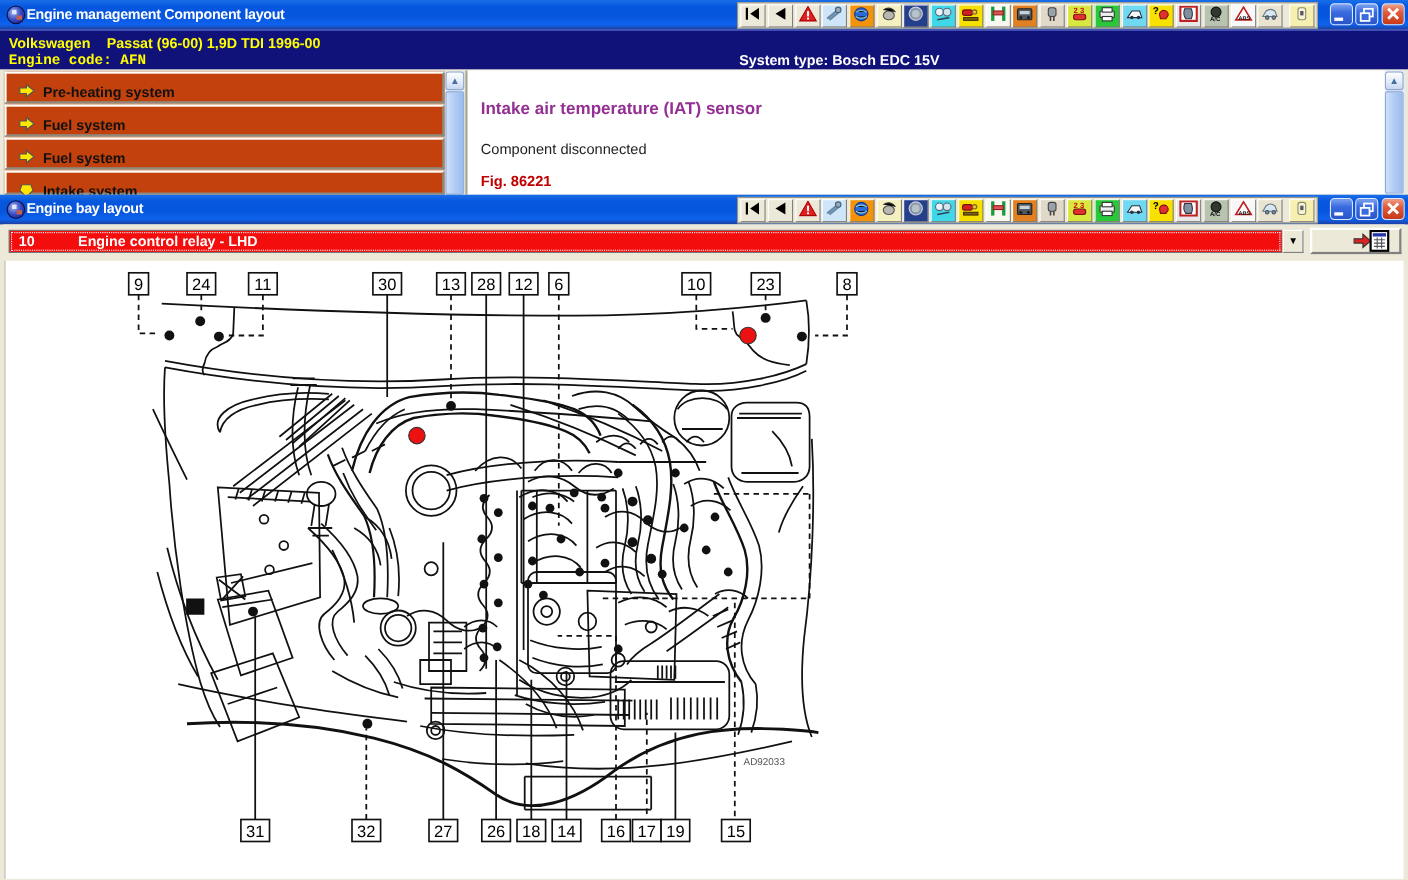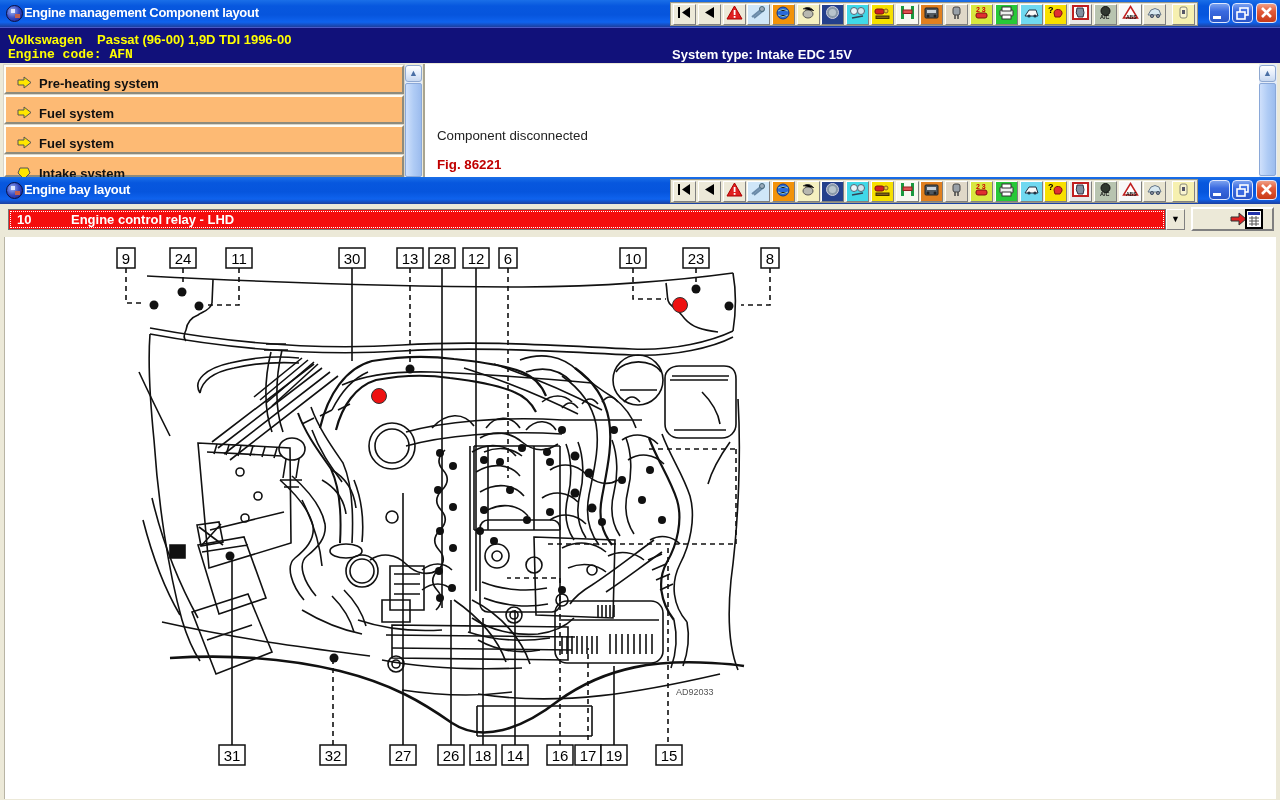--- a/index.html
+++ b/index.html
@@ -14,21 +14,21 @@
 .ticon em{position:absolute;left:8px;top:8px;width:5px;height:4px;background:#c06050;}
 .ttext{position:absolute;left:24px;top:5px;color:#fff;font-size:13px;font-weight:bold;letter-spacing:-0.3px;}
 .tools{position:absolute;left:670px;top:2px;width:528px;height:24px;background:#ece9d8;border:1px solid #9a9785;}
 .tile{position:absolute;top:1px;width:23px;height:21px;border:1px solid;border-color:#fff #808080 #808080 #fff;background:#ece9d8;font-size:11px;text-align:center;overflow:hidden;}
 .wbtns{position:absolute;top:3px;width:70px;height:20px;}
 .wb{position:absolute;top:0;width:21px;height:20px;border-radius:4px;color:#fff;font-size:12px;font-weight:bold;text-align:center;line-height:18px;
 background:linear-gradient(180deg,#7ba1ef 0%,#3a6ae0 40%,#2a55c8 100%);border:1px solid #dfe8ff;}
 .wb.close{background:linear-gradient(180deg,#f0a086 0%,#e25b3a 40%,#c83a18 100%);}
 .navy{position:absolute;left:0;top:27px;width:1280px;height:36px;background:#11117a;border-top:1px solid #4a5ac8;color:#ffff00;font-weight:bold;font-size:13px;}
 .lpanel{position:absolute;left:3px;top:64px;width:402px;height:113px;background:#d8d4c8;}
-.lrow{position:absolute;left:1px;width:400px;height:29px;background:#fdba74;border:2px solid;border-color:#fffdf5 #8e8b7c #8e8b7c #fffdf5;color:#111;font-weight:bold;font-size:13px;line-height:25px;}
+.lrow{position:absolute;left:1px;width:400px;height:29px;background:#c2410c;border:2px solid;border-color:#fffdf5 #8e8b7c #8e8b7c #fffdf5;color:#111;font-weight:bold;font-size:13px;line-height:25px;}
 .lrow .arr{position:absolute;left:10px;top:6px;}
 .lrow .lt{position:absolute;left:33px;top:4px;}
 .vscroll{position:absolute;width:17px;background:#e4ecf9;}
 .sbtn{position:absolute;left:0;width:17px;height:17px;border-radius:3px;background:linear-gradient(180deg,#fefefe,#e3ecfa 55%,#c8d8f0);border:1px solid #8fa8d0;color:#4a6fa5;font-size:9px;text-align:center;line-height:15px;}
 .sthumb{position:absolute;left:0;width:17px;border-radius:2px;background:linear-gradient(90deg,#cfe0fb,#b0ccf5 50%,#9cbcee);border:1px solid #8aa8d8;}
 .rpanel{position:absolute;left:423px;top:64px;width:836px;height:113px;background:#fff;border-left:2px solid #a8a490;}
 .rscroll{position:absolute;left:1259px;top:64px;width:18px;height:113px;background:#e4ecf9;}
 #redbar{position:absolute;left:8px;top:32px;width:1158px;height:21px;background:#f40d0d;border:1px solid #777;outline:1px dotted #fff;outline-offset:-3px;color:#fff;font-size:13px;font-weight:bold;line-height:20px;}
 #combostrip{position:absolute;left:3px;top:27px;width:1274px;height:33px;background:#ece9d8;}
 #dropbtn{position:absolute;left:1166px;top:32px;width:19px;height:21px;background:#ece9d8;border:1px solid;border-color:#fff #808080 #808080 #fff;text-align:center;font-size:9px;line-height:19px;}
@@ -148,21 +148,21 @@
           </svg></div>
       <div class="wb close" style="left:47px;"><svg width="19" height="18">
             <path d="M5,4 L14,13 M14,4 L5,13" stroke="#fff" stroke-width="2.6"></path>
           </svg></div>
     </div>
   </div>
   <div class="navy">
     <div class="abs" style="left:8px;top:4px;">Volkswagen</div>
     <div class="abs" style="left:97px;top:4px;">Passat (96-00) 1,9D TDI 1996-00</div>
     <div class="abs" style="left:8px;top:19px;font-family:Liberation Mono, monospace;">Engine code: AFN</div>
-    <div class="abs" style="left:672px;top:19px;color:#fff;">System type: Intake EDC 15V</div>
+    <div class="abs" style="left:672px;top:19px;color:#fff;">System type: Bosch EDC 15V</div>
   </div>
   <div class="lpanel">
     <div class="lrow" style="top:1px;">
         <span class="arr"><svg width="17" height="15">
             <path d="M2,5 h6 v-3 l7,5.5 -7,5.5 v-3 h-6 z" fill="#ffe600" stroke="#555" stroke-width="1"></path>
           </svg></span>
         <span class="lt">Pre-heating system</span>
       </div>
     <div class="lrow" style="top:31px;">
         <span class="arr"><svg width="17" height="15">
@@ -181,20 +181,21 @@
             <path d="M4,3 h8 l2,5 -6,6 -6,-6 z" fill="#ffe600" stroke="#555" stroke-width="1"></path>
           </svg></span>
         <span class="lt">Intake system</span>
       </div>
   </div>
   <div class="vscroll" style="left:405px;top:65px;height:112px;">
     <div class="sbtn" style="top:0;">▲</div>
     <div class="sthumb" style="top:18px;height:94px;"></div>
   </div>
   <div class="rpanel">
+    <div class="abs htext" style="left:12px;top:27px;">Intake air temperature (IAT) sensor</div>
     <div class="abs" style="left:12px;top:64px;font-size:13.3px;color:#222;">Component disconnected</div>
     <div class="abs" style="left:12px;top:93px;font-size:13.3px;color:#c00000;font-weight:bold;">Fig. 86221</div>
   </div>
   <div class="rscroll">
     <div class="sbtn" style="top:1px;">▲</div>
     <div class="sthumb" style="top:19px;height:93px;"></div>
   </div>
 </div>
 
 <div id="w2">

